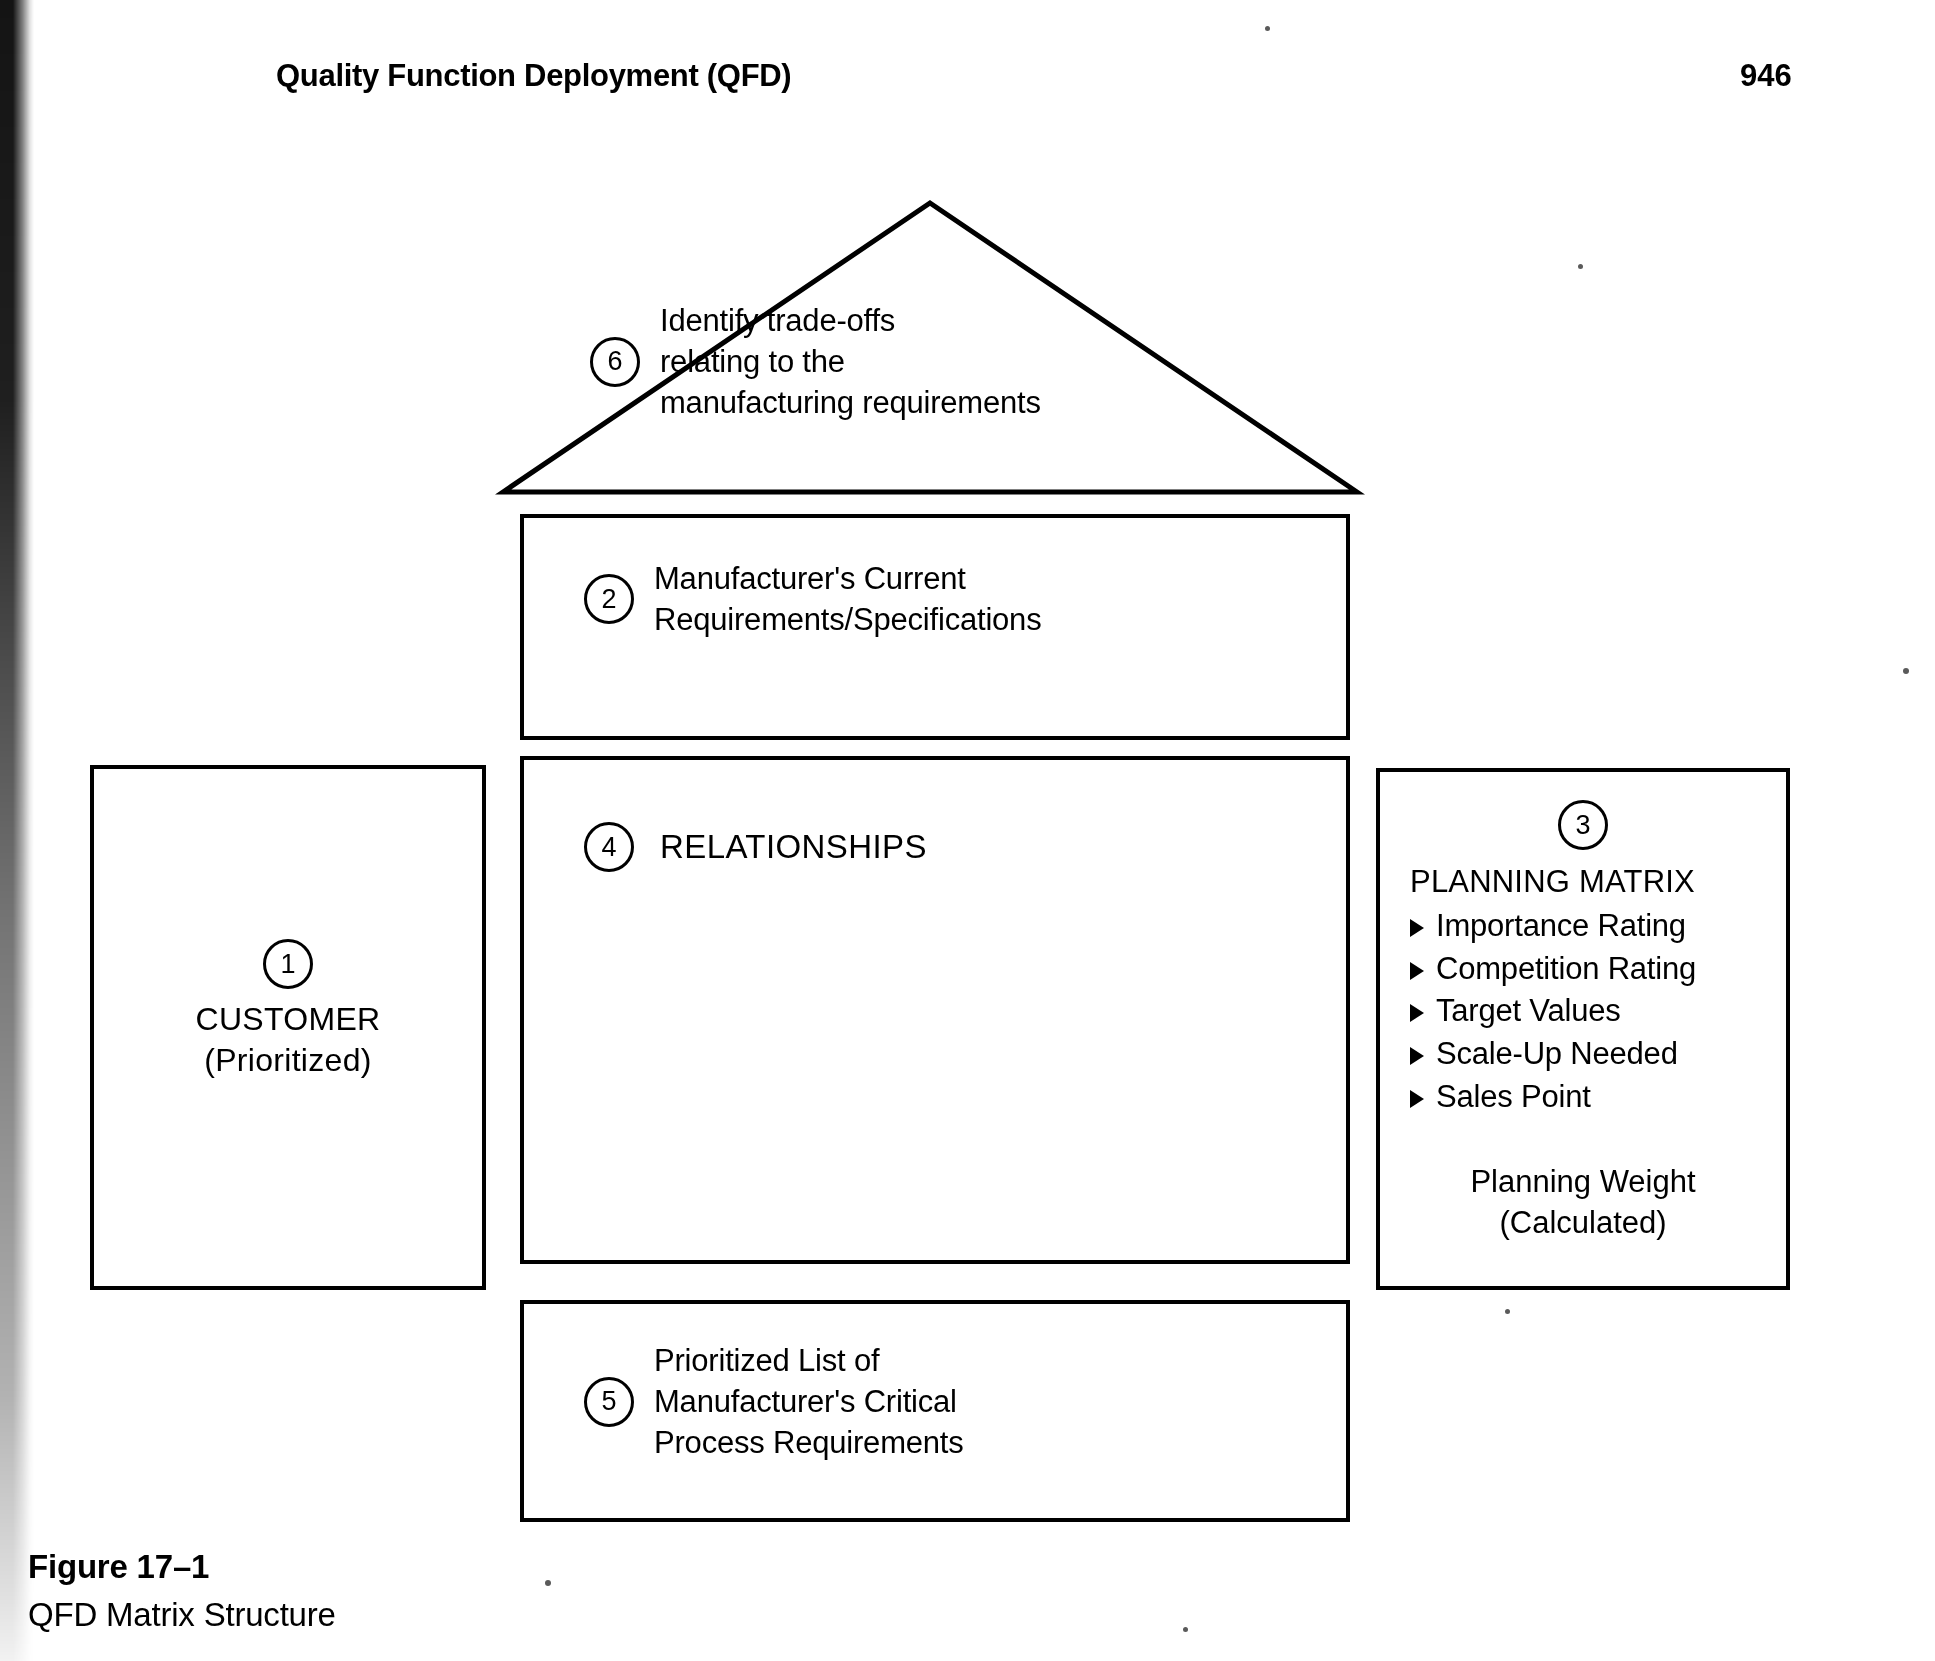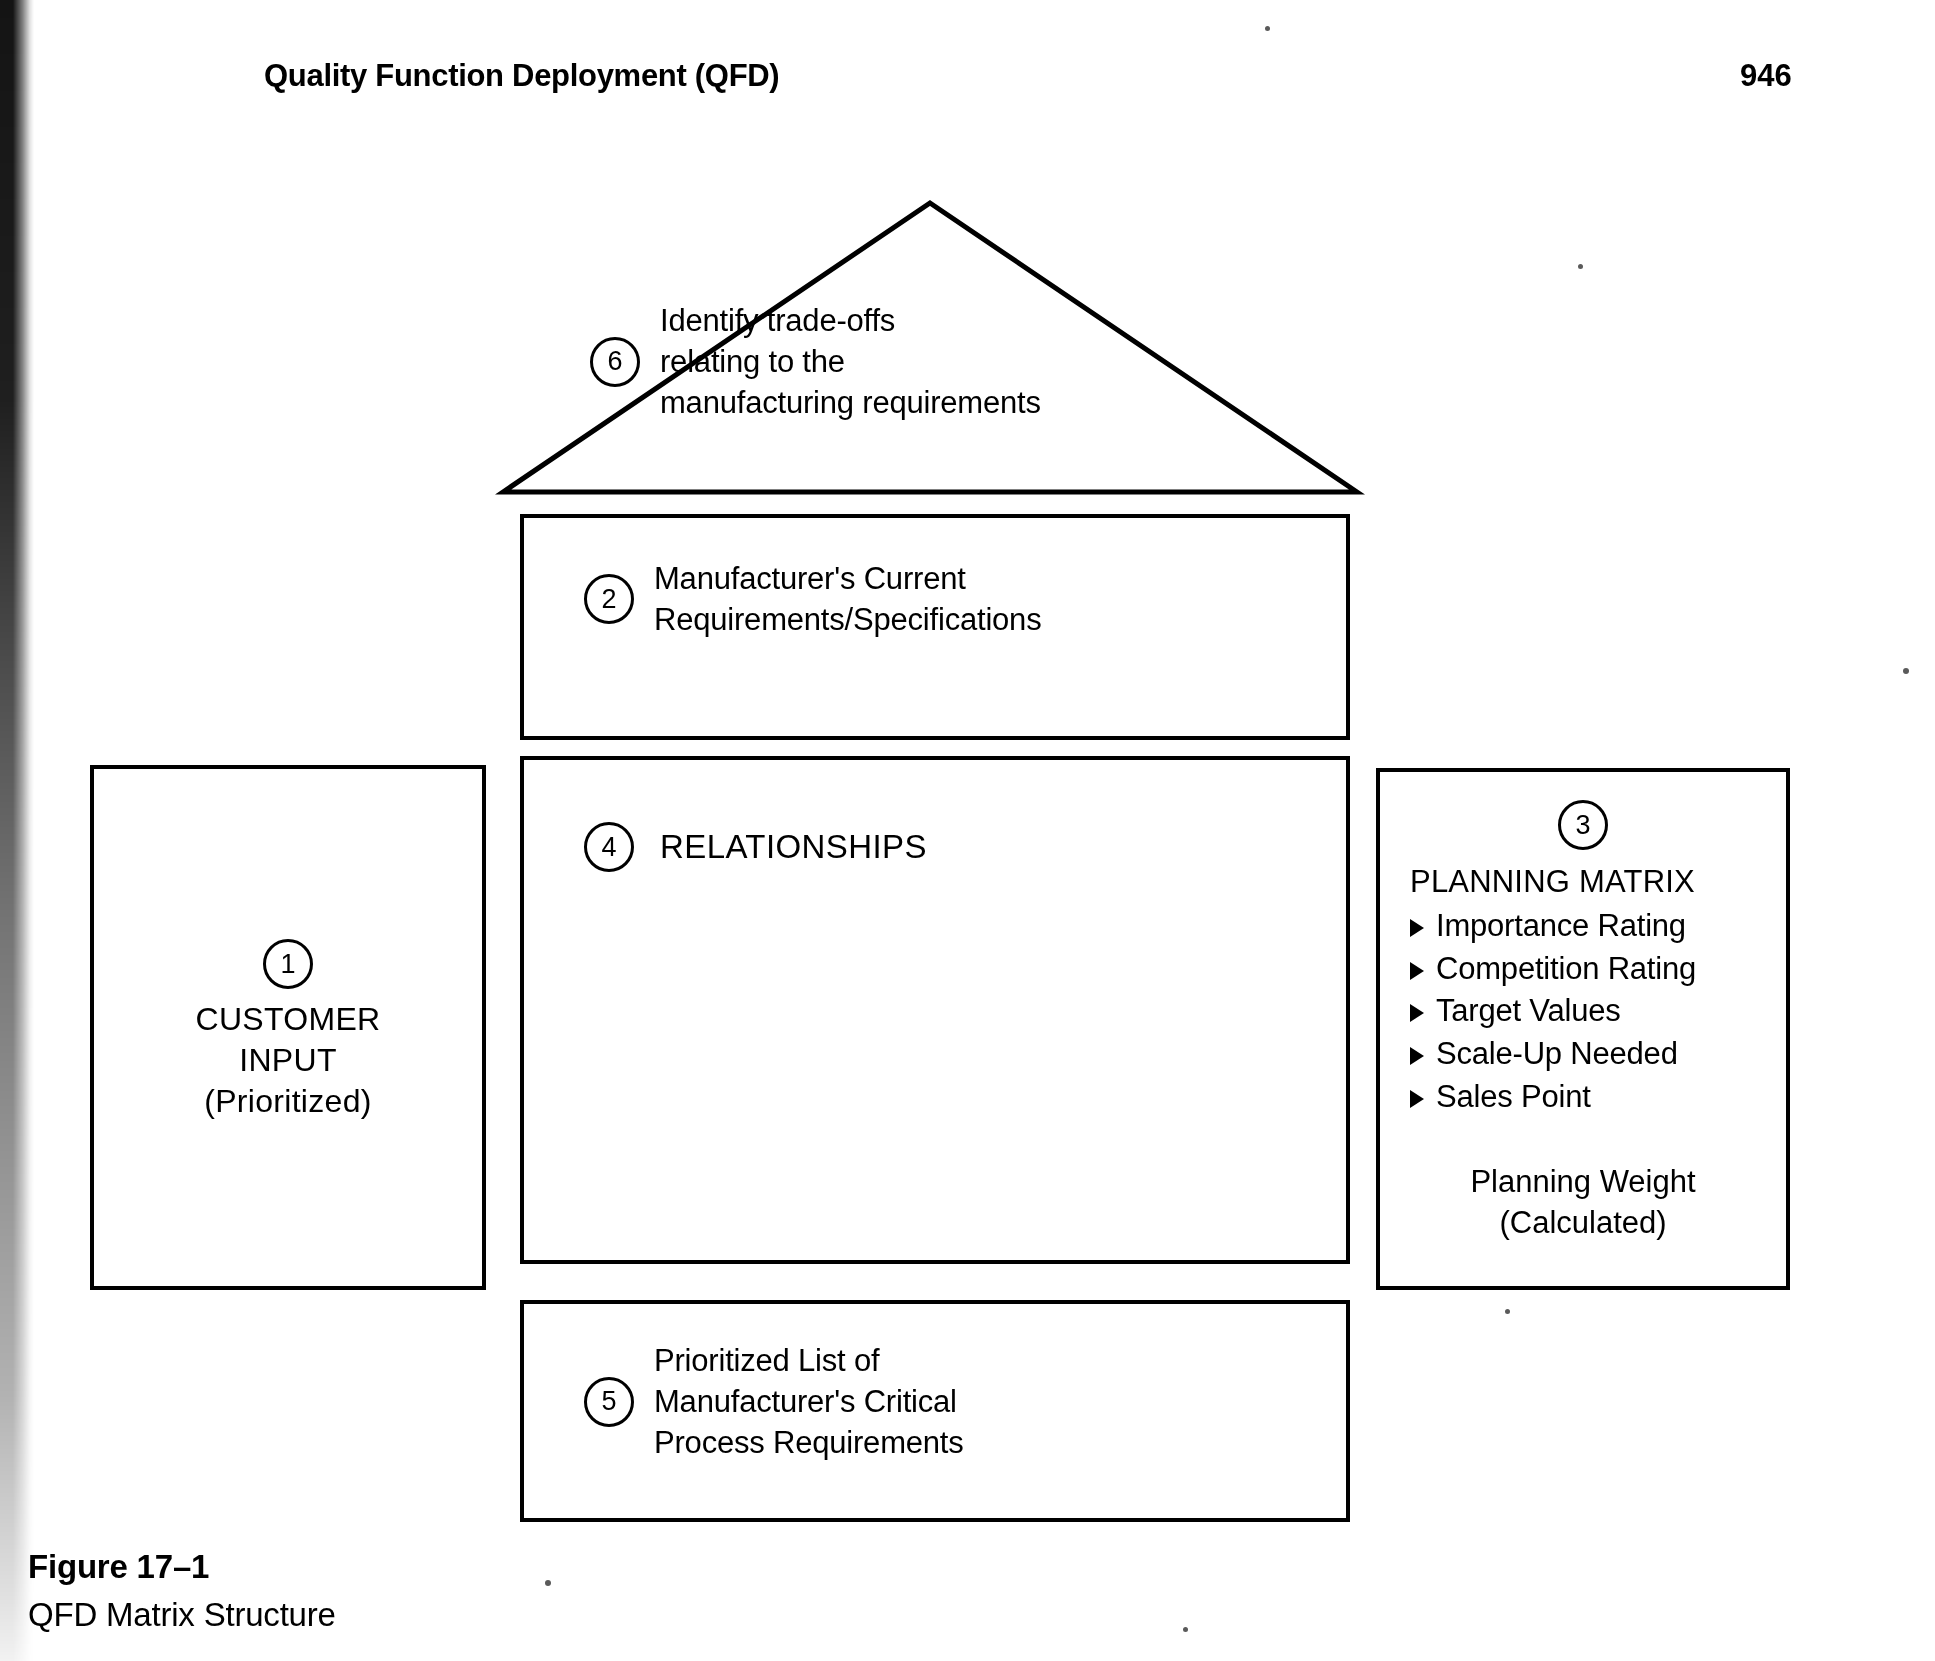--- a/index.html
+++ b/index.html
@@ -41,21 +41,21 @@
   .dust {
     position: absolute;
     background: #5a5a5a;
     border-radius: 50%;
     pointer-events: none;
   }
 
   
   #running-head {
     position: absolute;
-    left: 264px;
+    left: 276px;
     top: 58px;
     font-size: 31px;
     font-weight: bold;
     letter-spacing: -0.3px;
   }
   #page-number {
     position: absolute;
     left: 1740px;
     top: 58px;
     font-size: 31px;
@@ -297,21 +297,20 @@
         <div>Manufacturer's Current</div>
         <div>Requirements/Specifications</div>
       </div>
     </div>
   </div>
 
   <div class="qbox" id="box1">
     <div id="box1-inner">
       <div class="num-circle">1</div>
       <div class="caps-line">CUSTOMER</div>
-      <div class="caps-line">INPUT</div>
       <div class="caps-line">(Prioritized)</div>
     </div>
   </div>
 
   <div class="qbox" id="box4">
     <div id="rel-head">
       <div class="num-circle">4</div>
       <div class="title">RELATIONSHIPS</div>
     </div>
   </div>

